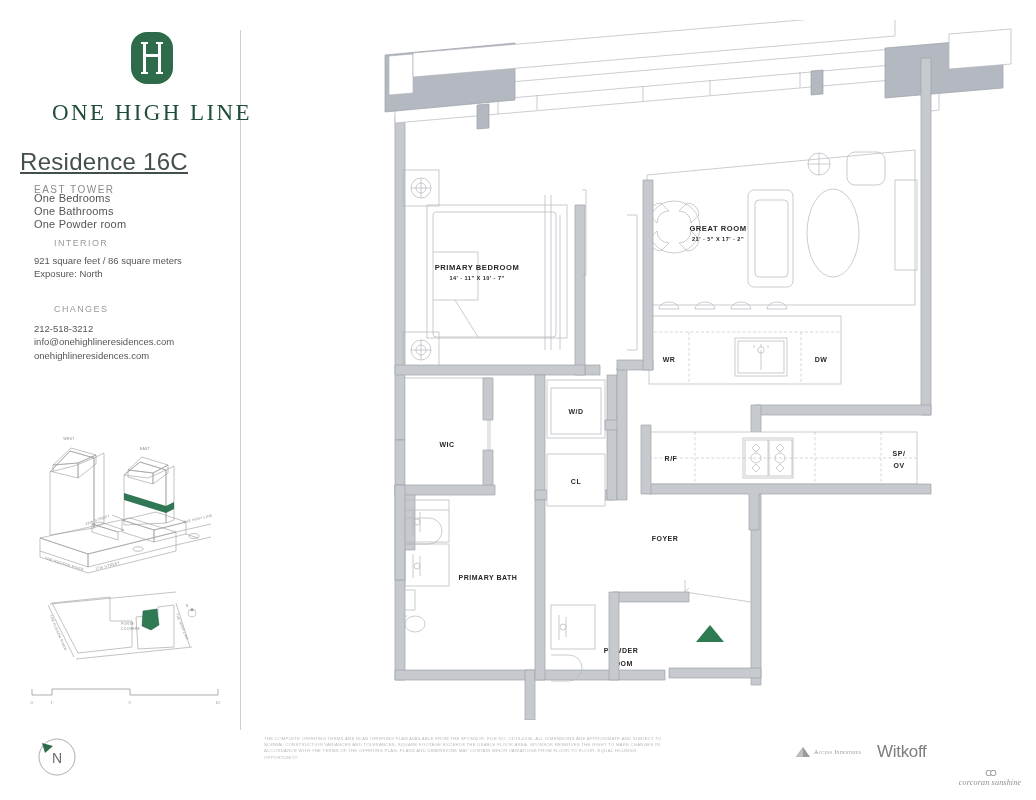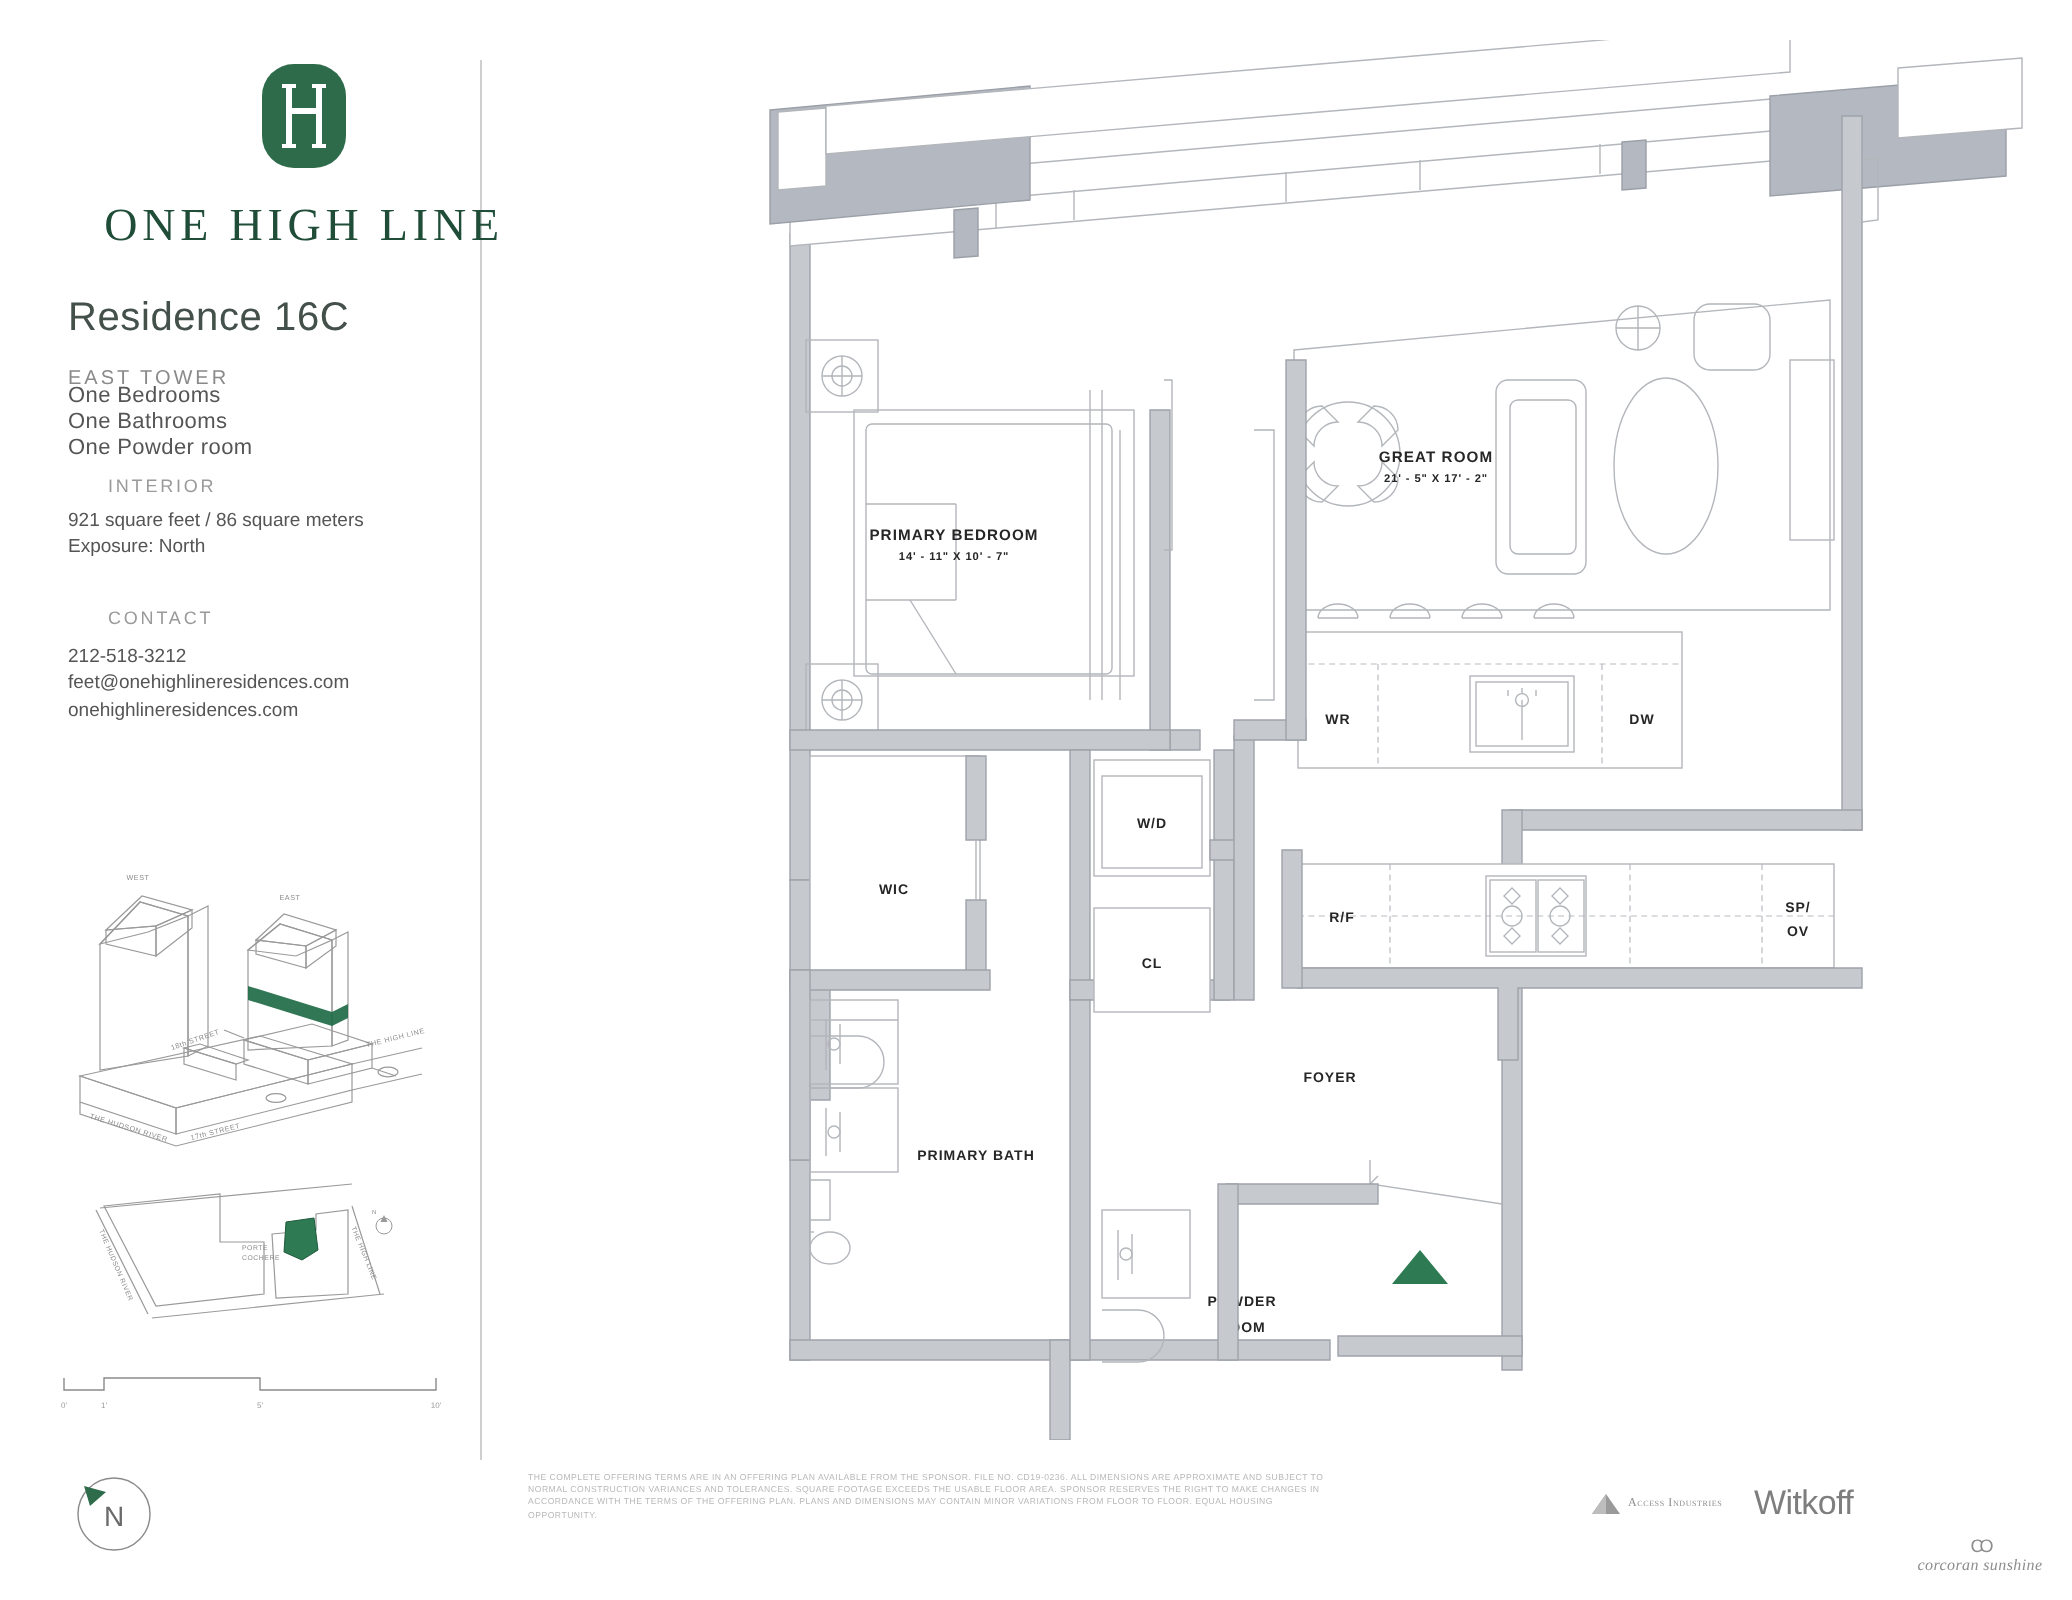--- a/index.html
+++ b/index.html
@@ -32,22 +32,22 @@
   .logo-mark .b6{left:9.5px;top:40px;width:7px;height:2px;}
   .logo-mark .b7{left:24.5px;top:40px;width:7px;height:2px;}
 
   .brand{
     font-family:"Liberation Serif", serif;
     font-size:23px;letter-spacing:2.4px;color:#1f4d38;
     margin-top:16px;white-space:nowrap;
   }
 
   .res-title{
-    position:absolute;left:34px;top:148px;
-    font-size:20px;color:#44504a;letter-spacing:0.3px;font-weight:400;
+    position:absolute;left:20px;top:148px;
+    font-size:24px;color:#44504a;letter-spacing:0.3px;font-weight:400;text-decoration:underline;
   }
   .res-tower{
     position:absolute;left:34px;top:184px;
     font-size:10px;color:#8a8a8a;letter-spacing:1.5px;
   }
   .specs{position:absolute;left:34px;top:192px;font-size:11px;line-height:13px;color:#555;}
   .specs div{letter-spacing:0.2px;}
 
   .sec-label{font-size:9px;color:#9a9a9a;letter-spacing:1.4px;padding-left:20px;}
   .interior-blk{position:absolute;left:34px;top:237px;font-size:9.5px;line-height:13px;color:#555;}
@@ -115,23 +115,23 @@
       <div>One Powder room</div>
     </div>
 
     <div class="interior-blk">
       <div class="sec-label">INTERIOR</div>
       <div>921 square feet / 86 square meters</div>
       <div>Exposure: North</div>
     </div>
 
     <div class="contact-blk">
-      <div class="sec-label">CONTACT</div>
+      <div class="sec-label">CHANGES</div>
       <div>212-518-3212</div>
-      <div>feet@onehighlineresidences.com</div>
+      <div>info@onehighlineresidences.com</div>
       <div>onehighlineresidences.com</div>
     </div>
 
     <div class="massing">
       <svg width="210" height="155" viewBox="0 0 210 155">
         <g fill="none" stroke="#9a9a9a" stroke-width="0.6">
 
           <path d="M14,118 L62,134 L150,112 L104,98 Z"></path>
           <path d="M14,118 L14,131 L62,147 L62,134 Z"></path>
           <path d="M62,147 L150,125 L150,112 L62,134 Z"></path>

